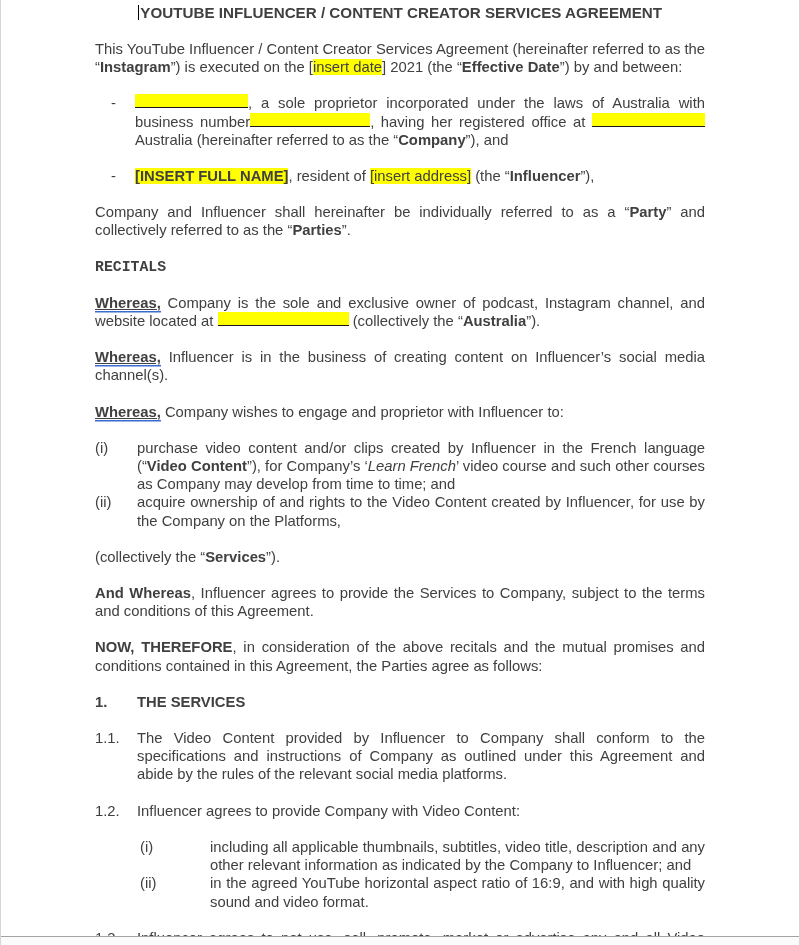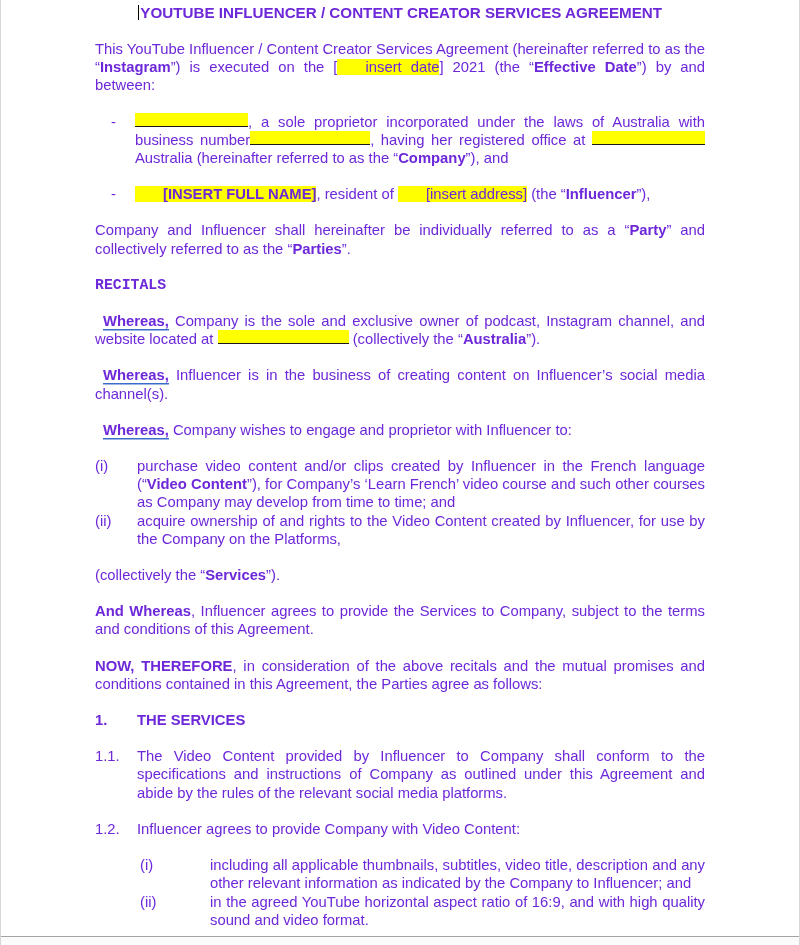--- a/index.html
+++ b/index.html
@@ -11,21 +11,21 @@
   .page{
     width:800px;height:945px;
     background:#ffffff;
     border-left:1px solid #d6d6d6;
     border-right:1px solid #d6d6d6;
     position:relative;
     overflow:hidden;
     font-family:"Liberation Sans","DejaVu Sans",sans-serif;
     font-size:14.8px;
     line-height:18.2px;
-    color:#6d28d9;
+    color:#404040;
   }
   .page-bottom-line{
     position:absolute;left:0;right:0;bottom:8px;height:1px;background:#a3a3a3;
   }
   .page-bottom-strip{
     position:absolute;left:0;right:0;bottom:0;height:8px;background:#fbfbfb;
   }
   .doc{padding:4px 94px 0 94px;}
 
   h1.title{
@@ -36,26 +36,26 @@
   .caret{
     display:inline-block;width:1.5px;height:15px;background:#000;
     vertical-align:-2px;margin-right:1px;
   }
 
   p.para{margin:18px 0;text-align:justify;}
   .group{margin:18px 0;}
   .group > *{margin:0;}
 
   .b{font-weight:bold;}
-  .i{}
-  .hl{background:var(--hl);padding-left:28px;}
+  .i{font-style:italic;}
+  .hl{background:var(--hl);}
   .whereas-lead{
     font-weight:bold;
+    text-decoration:underline;
     box-shadow:0 1.5px 0 0 var(--gram);
-    margin-left:8px;
   }
 
   .blank{
     display:inline-block;
     background:var(--hl);
     border-bottom:1px solid #1a1a1a;
     height:14px;
     vertical-align:baseline;
   }
   .f-a{width:113px;}

